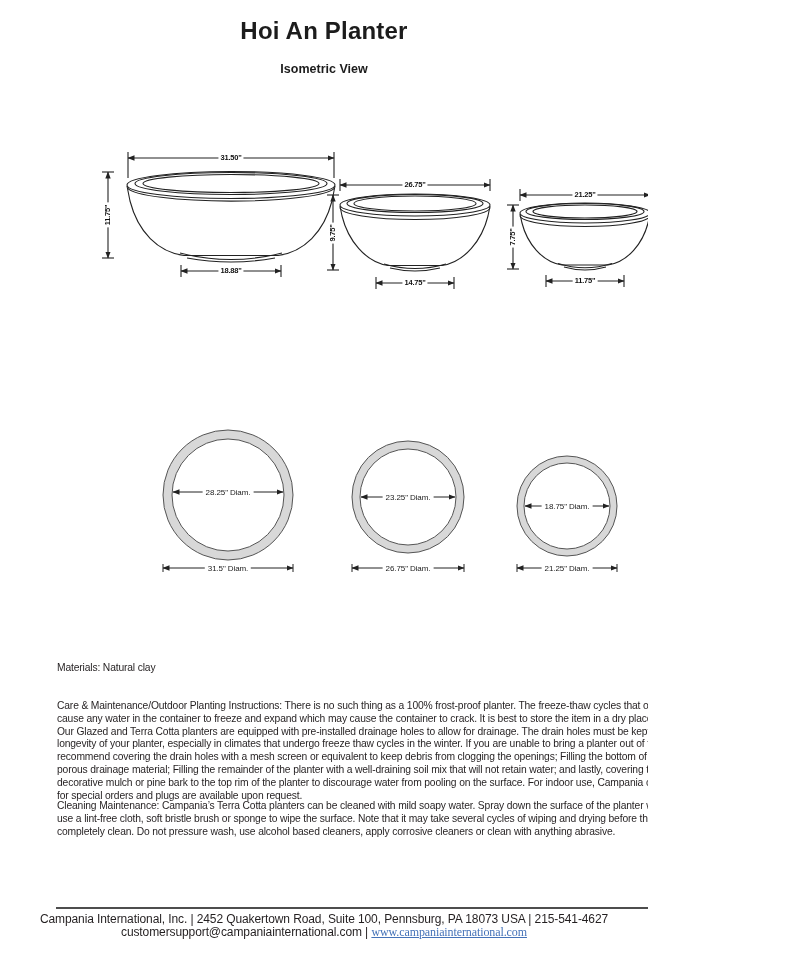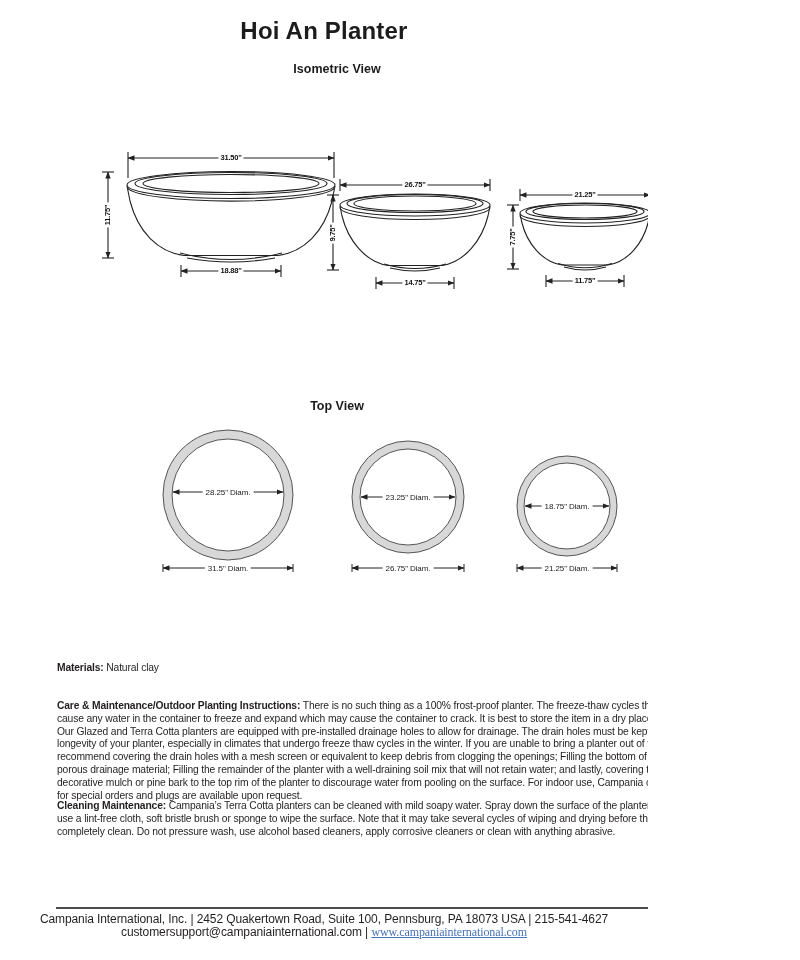--- a/index.html
+++ b/index.html
@@ -1,32 +1,32 @@
 <!DOCTYPE html>
 <html><head>
 <meta charset="utf-8">
 <style>
   html,body{margin:0;padding:0;background:#ffffff;}
   body{width:800px;height:960px;font-family:"Liberation Sans",sans-serif;color:#231f20;}
   .page{position:relative;width:648px;height:960px;background:#fff;overflow:hidden;}
   .abs{position:absolute;}
   .title{position:absolute;top:17px;left:0;width:100%;text-align:center;
          font-size:24px;font-weight:700;letter-spacing:0.2px;color:#1c1c1c;}
-  .section-label{position:absolute;left:13px;width:100%;text-align:center;
+  .section-label{position:absolute;left:0;width:100%;text-align:center;
          font-size:12.5px;font-weight:700;color:#1c1c1c;}
   .dimlabel{position:absolute;transform:translate(-50%,-50%);background:#fff;
          padding:0 2px;font-size:7.5px;font-weight:700;color:#111;
          white-space:nowrap;letter-spacing:-0.2px;line-height:8px;}
   .dimlabel.vert{transform:translate(-50%,-50%) rotate(-90deg);}
   .tvlabel{position:absolute;transform:translate(-50%,-50%);background:#fff;
          padding:0 3px;font-size:8px;font-weight:400;color:#222;
          white-space:nowrap;letter-spacing:-0.1px;line-height:9px;}
   .textblock{position:absolute;left:57px;width:688px;font-size:10.3px;
          line-height:12.8px;letter-spacing:-0.15px;color:#231f20;text-align:left;}
-  .textblock strong{font-weight:700;}
+  .textblock strong{font-weight:400;}
   .footer-rule{position:absolute;left:56px;top:907px;width:688px;height:2px;background:#4d4d4d;}
   .footer-line{position:absolute;left:0;width:100%;text-align:center;
          font-size:12px;letter-spacing:-0.1px;color:#231f20;}
   .link{color:#4472b8;text-decoration:underline;cursor:pointer;font-family:Liberation Serif, serif;}
   svg{display:block;}
 </style>
 </head>
 <body>
 
 <div class="page">
@@ -109,21 +109,20 @@
   <span class="dimlabel" style="left:231px;top:271px">18.88"</span>
 
   <span class="dimlabel" style="left:415px;top:185px">26.75"</span>
   <span class="dimlabel vert" style="left:333px;top:233px">9.75"</span>
   <span class="dimlabel" style="left:415px;top:283px">14.75"</span>
 
   <span class="dimlabel" style="left:585px;top:195px">21.25"</span>
   <span class="dimlabel vert" style="left:513px;top:237px">7.75"</span>
   <span class="dimlabel" style="left:585px;top:281px">11.75"</span>
 
-  <div class="section-label" style="top:399px">Top View</div>
 
   <svg class="abs" style="left:0;top:420px" width="800" height="170">
     <defs>
       <marker id="tL" markerWidth="7" markerHeight="6" refX="0.5" refY="3" orient="auto" markerUnits="userSpaceOnUse">
         <path d="M7,0.3 L0,3 L7,5.7 Z" fill="#222"></path>
       </marker>
       <marker id="tR" markerWidth="7" markerHeight="6" refX="6.5" refY="3" orient="auto" markerUnits="userSpaceOnUse">
         <path d="M0,0.3 L7,3 L0,5.7 Z" fill="#222"></path>
       </marker>
     </defs>

